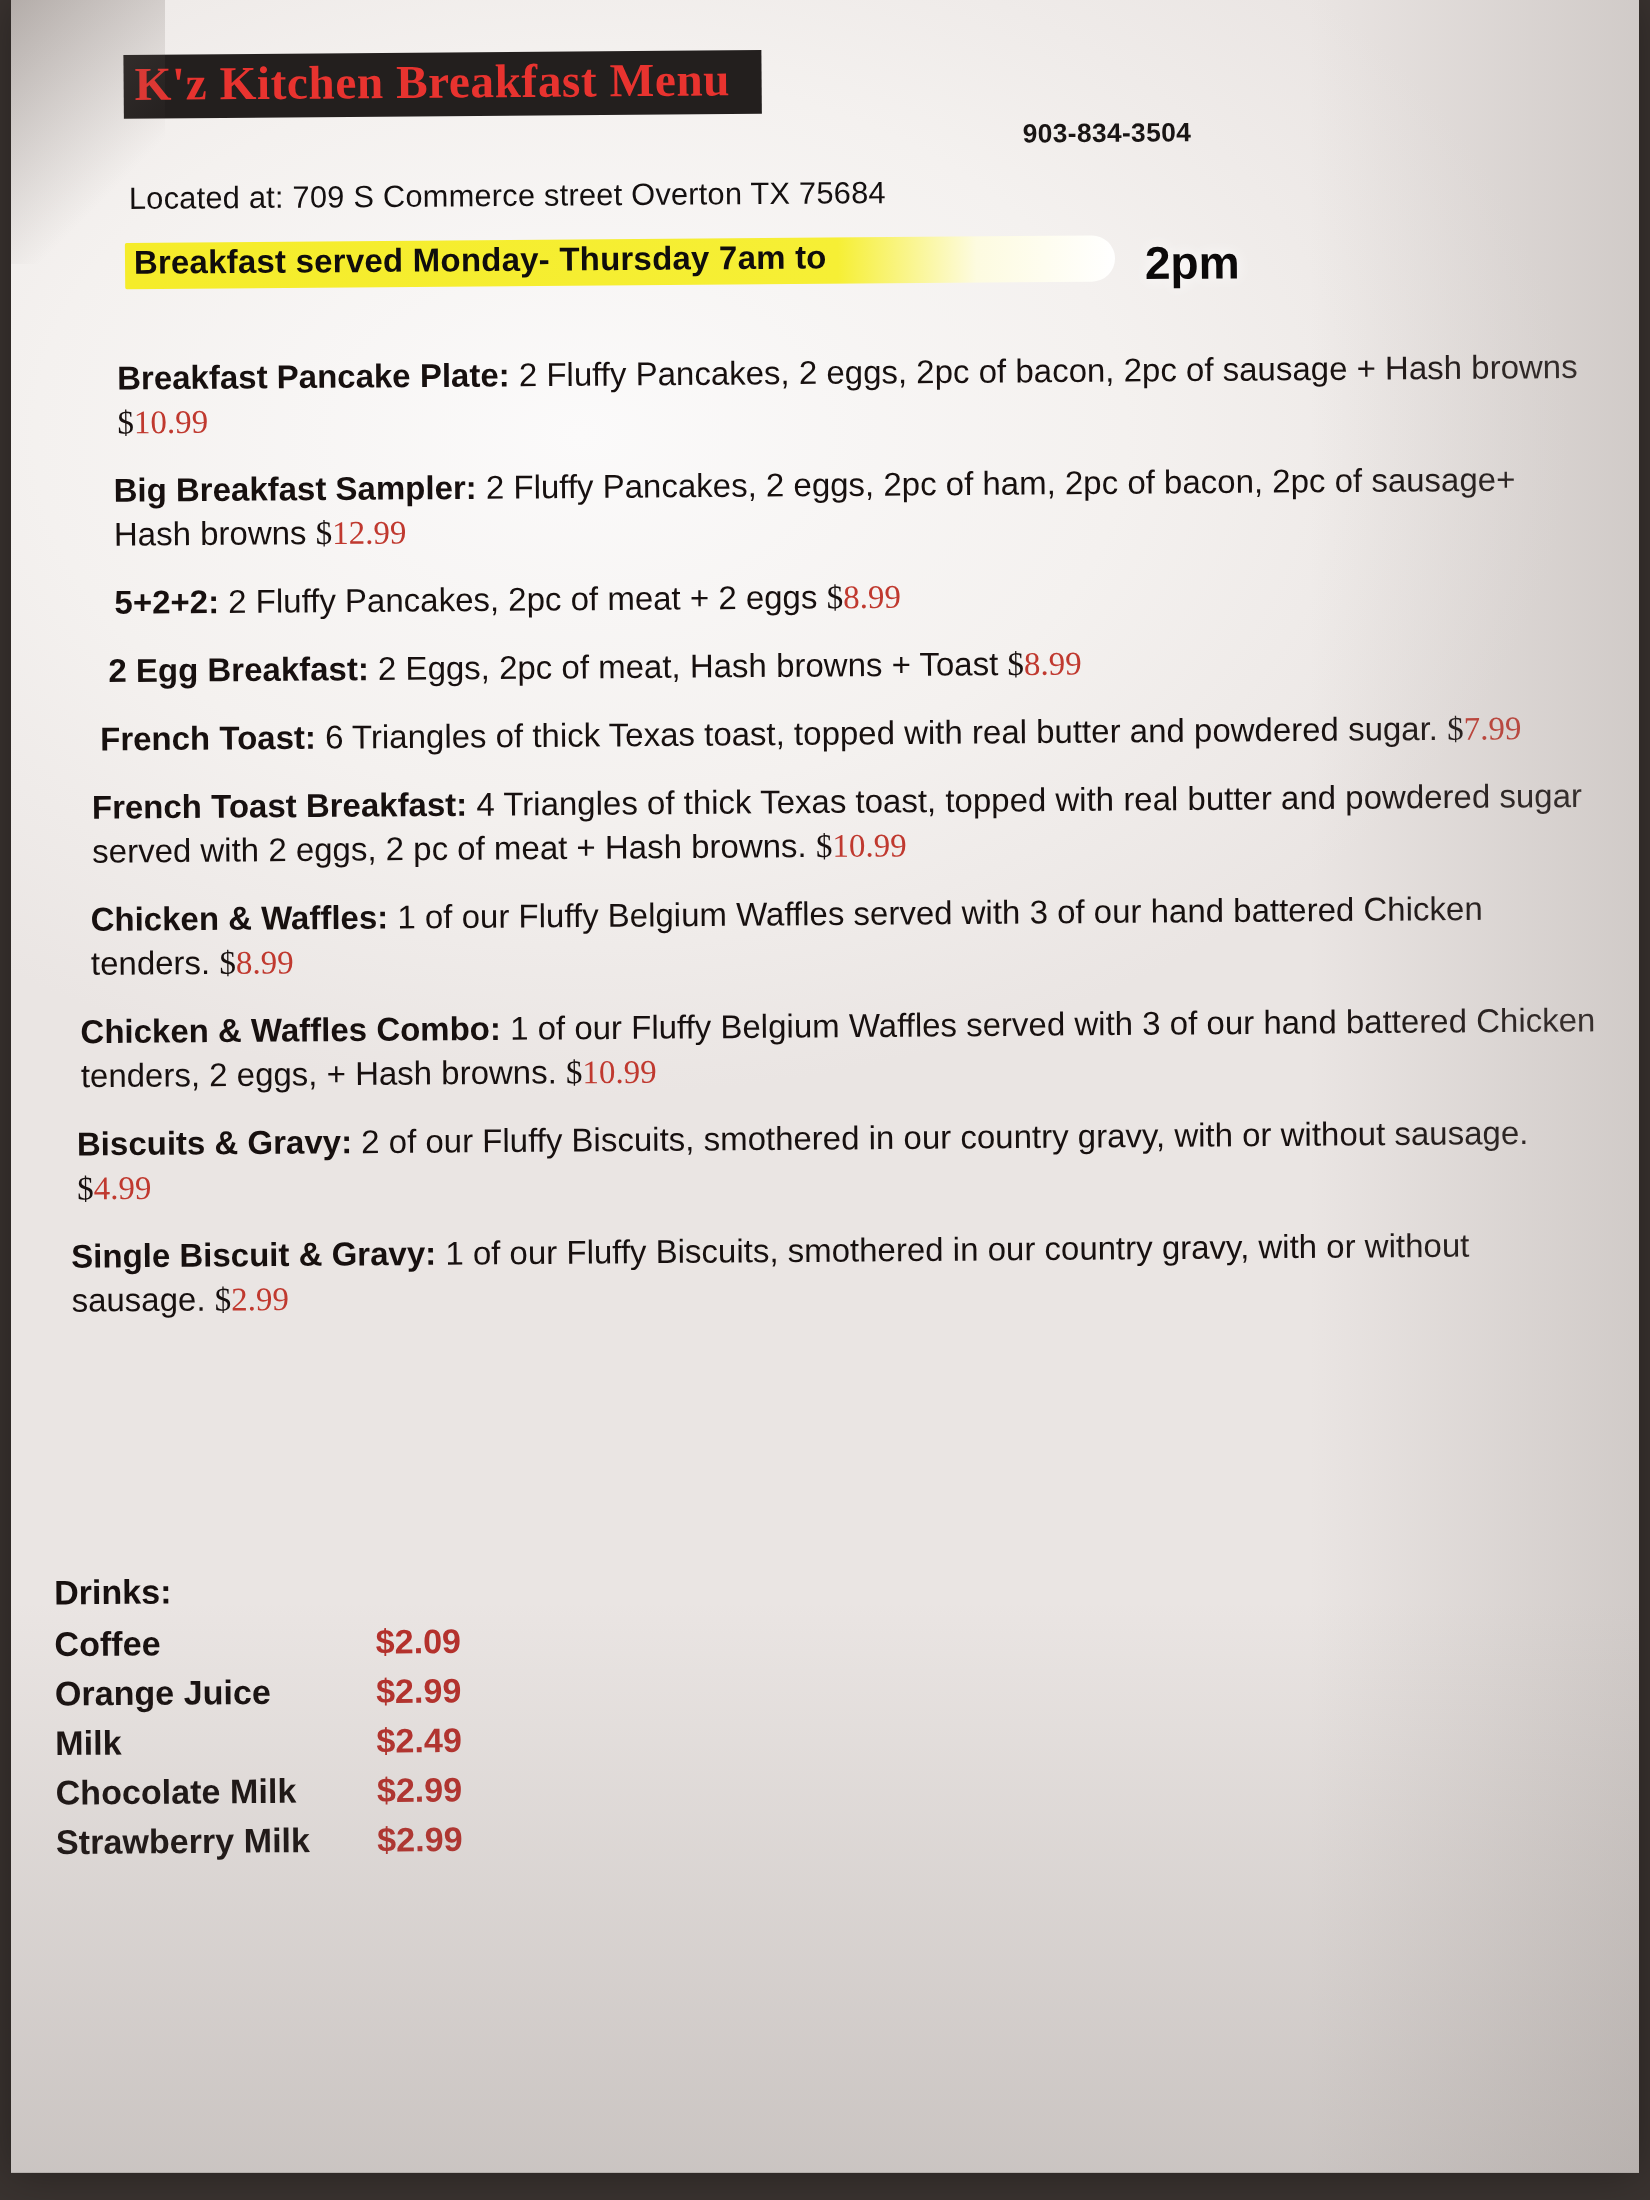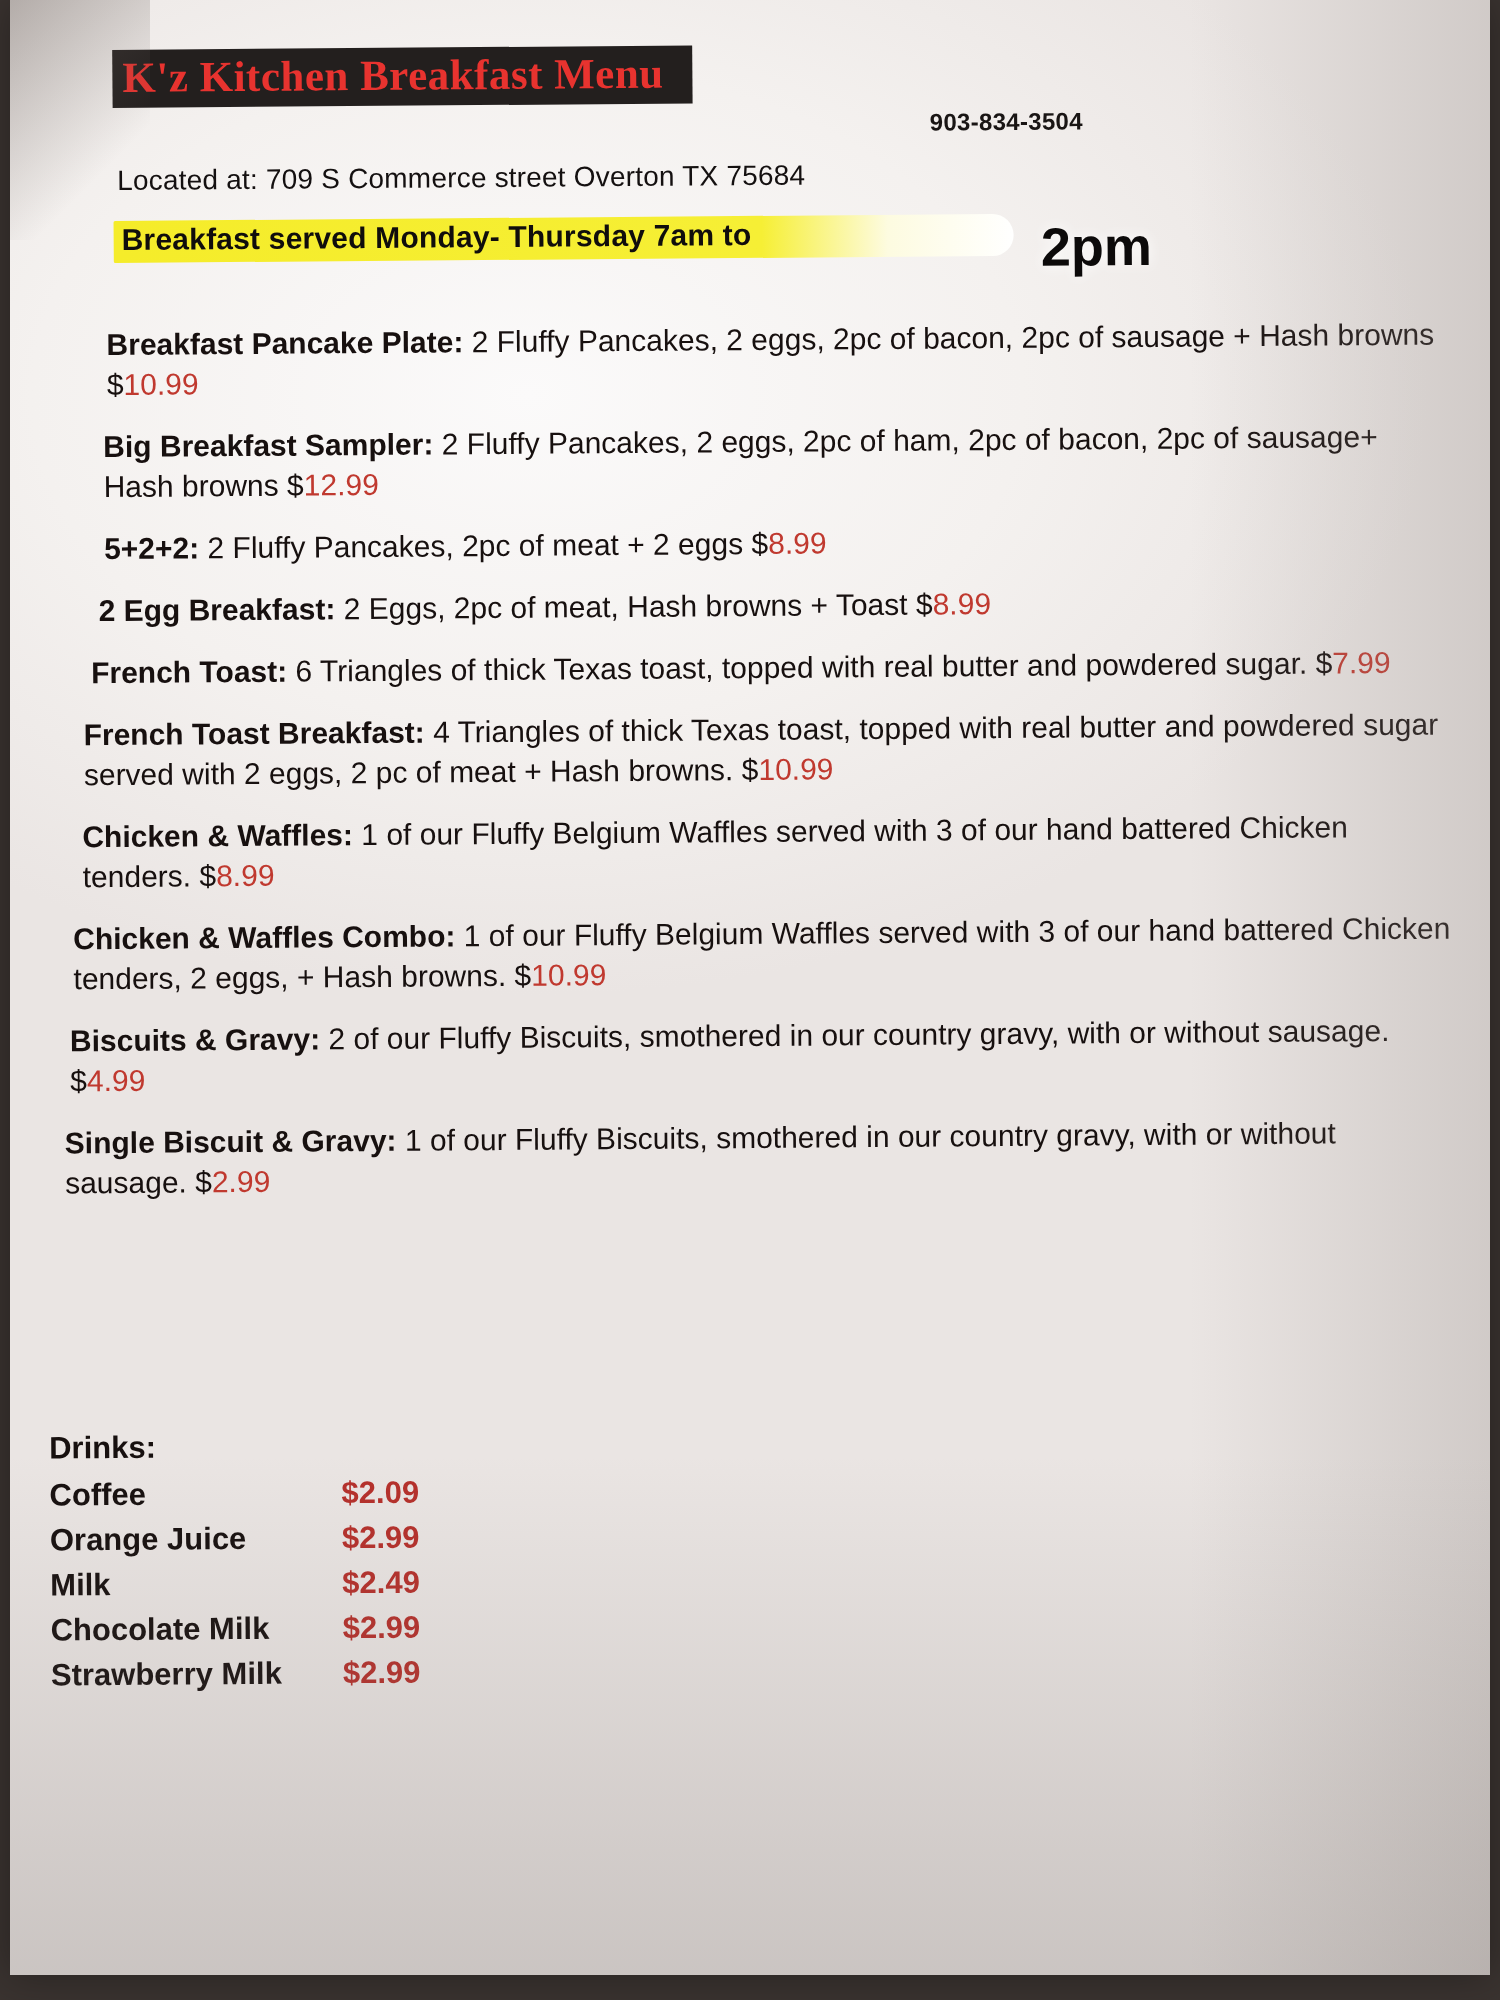--- a/index.html
+++ b/index.html
@@ -123,21 +123,21 @@
     color: #100d0c;
     letter-spacing: 0.2px;
     white-space: nowrap;
   }
   .served-time {
     position: absolute;
     left: 1035px;
     top: 218px;
     font-family: "Liberation Sans", sans-serif;
     font-weight: bold;
-    font-size: 54px;
+    font-size: 42px;
     color: #0c0a0a;
     text-shadow: 0 0 14px rgba(255,255,255,0.95);
   }
 
   
   #items {
     position: absolute;
     left: 52px;
     top: 320px;
     width: 1390px;
@@ -150,20 +150,21 @@
     color: #17100f;
   }
   .item .nm {
     font-weight: bold;
   }
   .item .desc {
     font-weight: normal;
   }
   .price {
     color: #c0392f;
+    font-family: Liberation Serif, serif;
   }
   .price .dollar { color: #17100f; }
 
   
   .i0 { padding-left: 48px; }
   .i1 { padding-left: 44px; }
   .i2 { padding-left: 44px; }
   .i3 { padding-left: 38px; }
   .i4 { padding-left: 30px; }
   .i5 { padding-left: 22px; }

